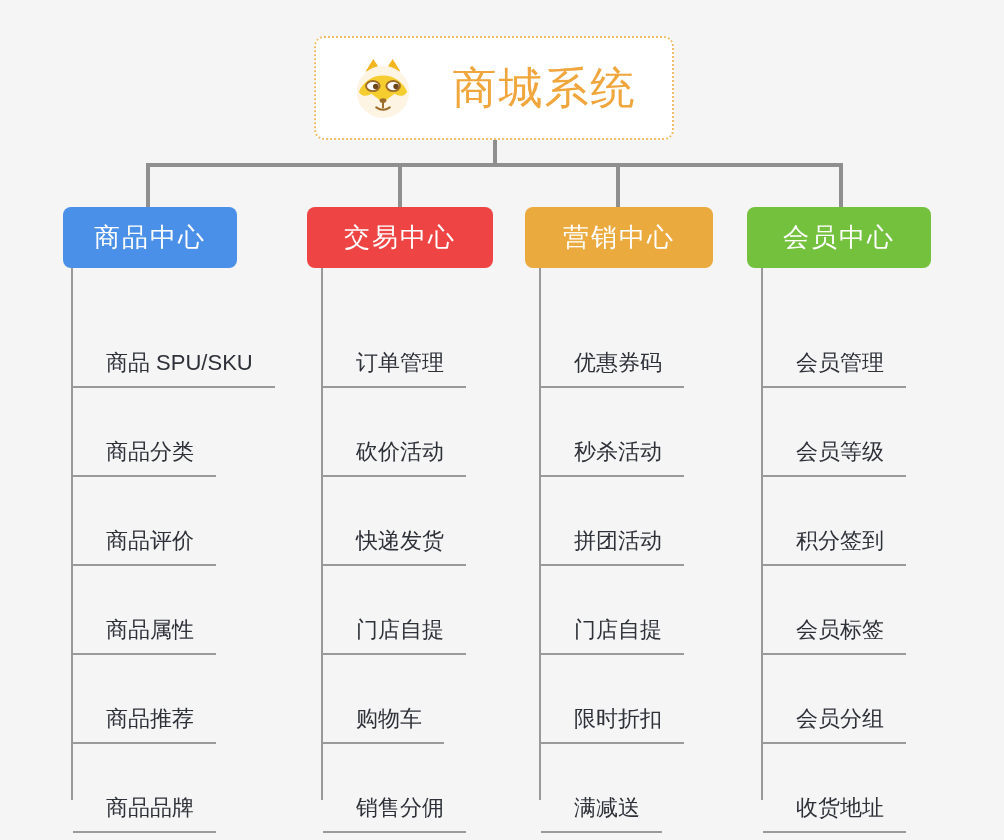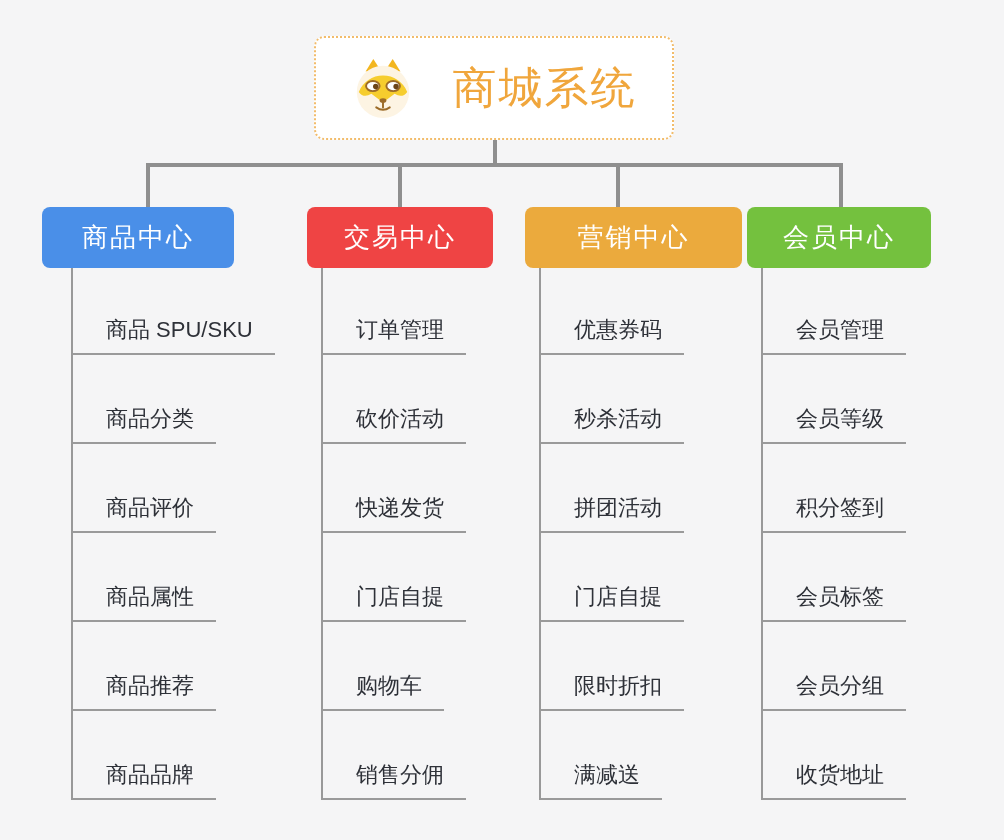--- a/index.html
+++ b/index.html
@@ -31,38 +31,39 @@
   .vline{top:163px;width:4px;height:44px;}
   .v0{left:146px}.v1{left:398px}.v2{left:616px}.v3{left:839px}
 
   
   .branch{
     position:absolute;top:207px;height:61px;border-radius:8px;
     color:#ffffff;font-size:26px;letter-spacing:2px;
     display:flex;align-items:center;justify-content:center;
     box-sizing:border-box;cursor:pointer;white-space:nowrap;
   }
-  .b0{left:42px;width:192px;}
+  .b0{left:63px;width:174px;}
   .b1{left:307px;width:186px;}
-  .b2{left:525px;width:217px;}
+  .b2{left:525px;width:188px;}
   .b3{left:747px;width:184px;}
 
   
   .col{
     position:absolute;top:268px;height:532px;width:240px;
     border-left:2px solid #999999;box-sizing:border-box;
   }
   .c0{left:71px}.c1{left:321px}.c2{left:539px}.c3{left:761px}
   .item{
     position:absolute;left:0;
     white-space:nowrap;
     padding:0 22px 8px 33px;
     border-bottom:2px solid #9a9a9a;
     font-size:22px;line-height:30px;color:#2e3138;
     cursor:pointer;
+    margin-top:33px;
   }
   .r1{top:47px}.r2{top:136px}.r3{top:225px}.r4{top:314px}.r5{top:403px}.r6{top:492px}
 </style>
 </head>
 <body>
 
 <div class="canvas">
 
   <div class="root" style="border-color: rgb(242, 188, 107); gap: 39px;">
     <svg class="dog" viewBox="0 0 64 64" aria-hidden="true">

